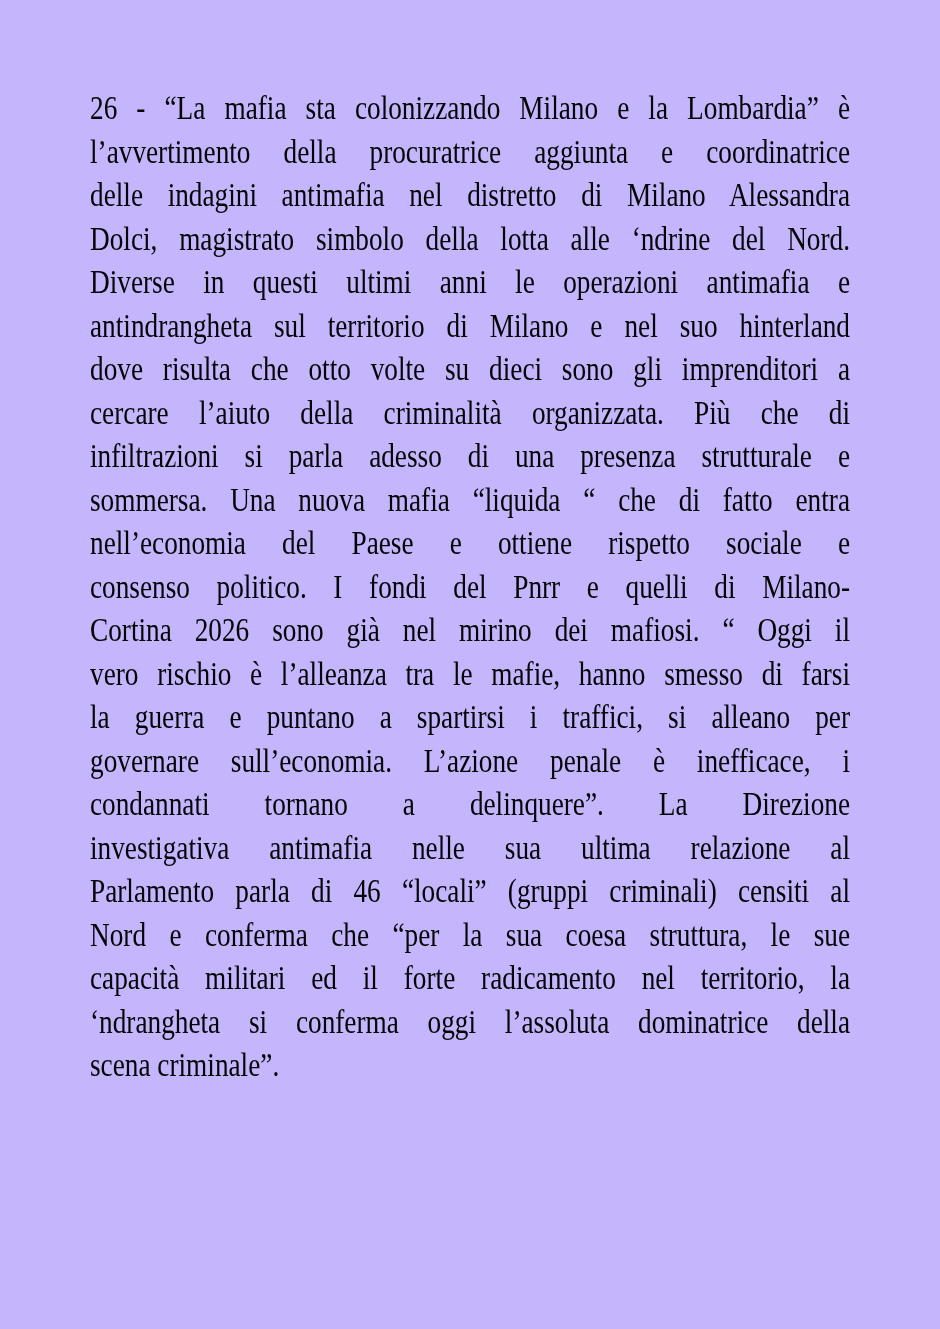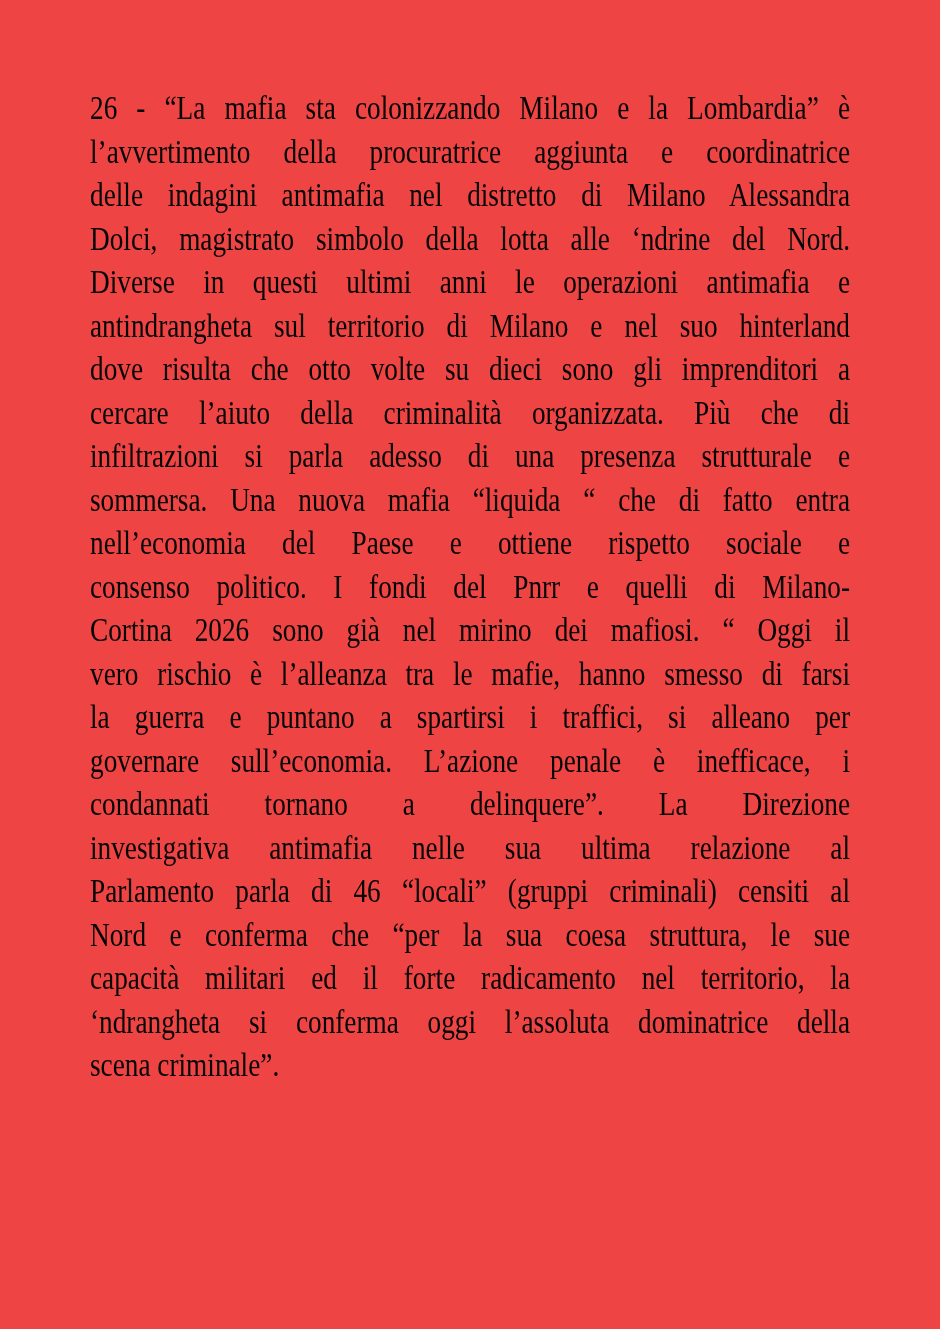--- a/index.html
+++ b/index.html
@@ -12,21 +12,21 @@
       height: 1329px;
       position: relative;
       overflow: hidden;
     }
     .page {
       position: absolute;
       left: 0;
       top: 0;
       width: 940px;
       height: 1329px;
-      background: #ef4444;
+      background: #c4b5fd;
     }
     
     .textblock {
       position: absolute;
       left: 90px;
       top: 87px;
       width: 920px;
       transform: scaleX(0.8261);
       transform-origin: 0 0;
       font-family: "Liberation Serif", "DejaVu Serif", serif;

